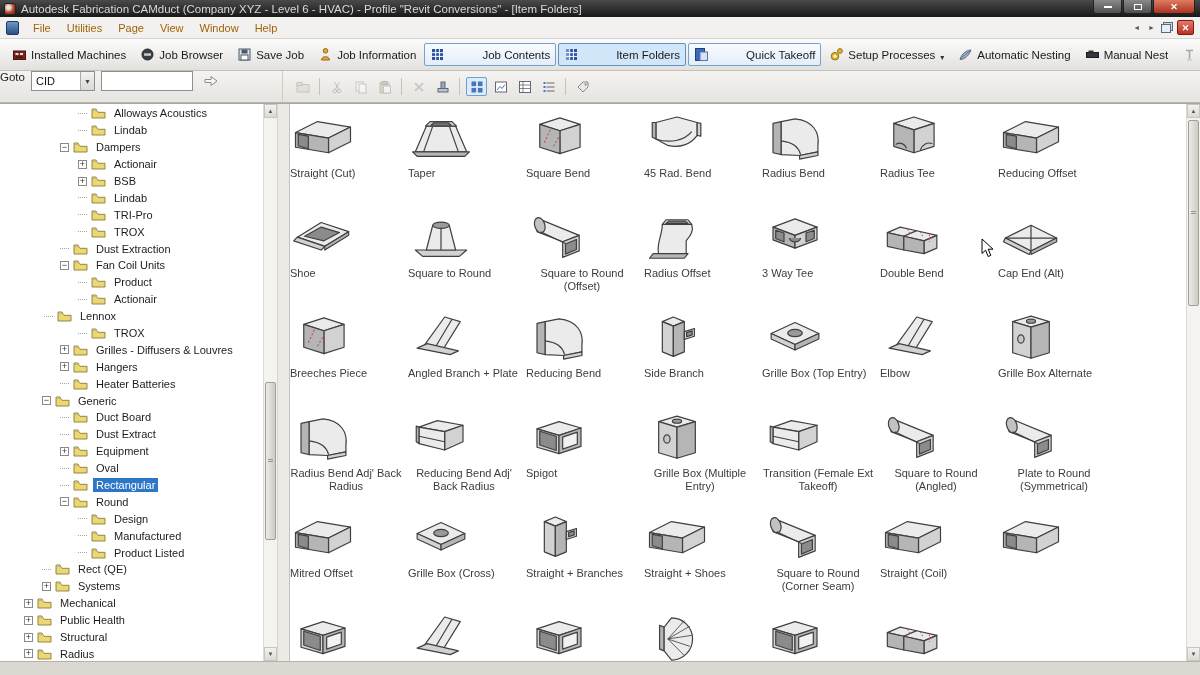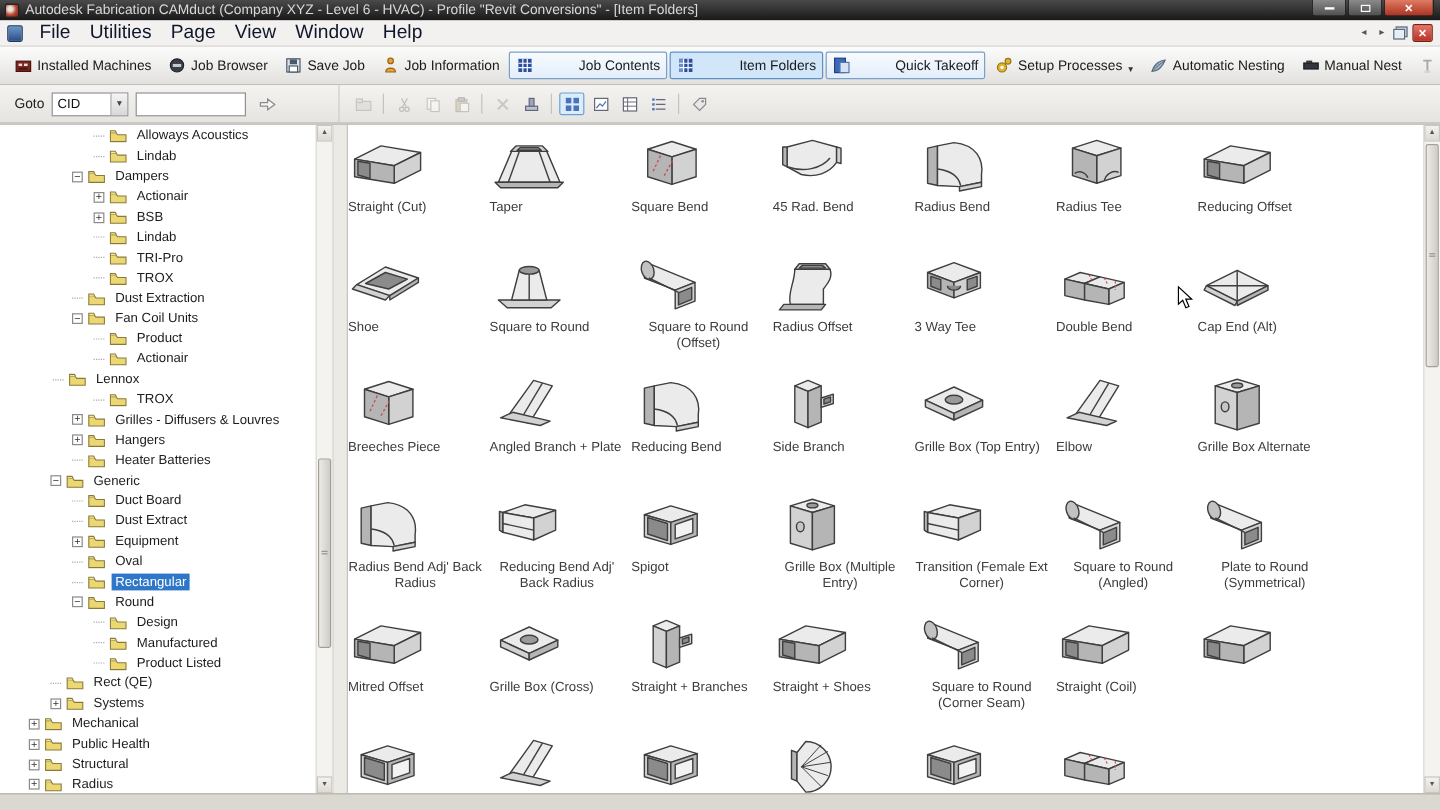--- a/index.html
+++ b/index.html
@@ -18,21 +18,21 @@
     border-radius:0 0 3px 3px; margin-left:1px; color:#fff; font-size:9px; }
   .wbtn .bar { width:8px; height:2px; background:#fff; }
   .wbtn .box { width:8px; height:6px; border:1.5px solid #fff; }
   .wbtn.close { width:42px; background:linear-gradient(#e07b62,#ab3223); font-weight:bold; }
 
   
   .menubar { position:absolute; top:17px; left:0; right:0; height:22px; background:#f2f1ef;
     border-bottom:1px solid #d5d3cf; display:flex; align-items:center; padding:0 4px; }
   .doc-icon { width:13px; height:14px; margin:0 6px 0 2px; background:linear-gradient(#6e96c8,#2b4f86);
     border:1px solid #1c3a66; border-radius:2px; }
-  .menu-item { font-size:16px; color:#0f172a; padding:3px 8px; }
+  .menu-item { font-size:11px; color:#a16207; padding:3px 8px; }
   .menu-right { position:absolute; right:6px; display:flex; align-items:center; gap:4px; }
   .nav-arrow { font-size:7px; color:#555; padding:2px; }
   .restore-glyph { width:12px; height:11px; position:relative; }
   .restore-glyph::before { content:""; position:absolute; right:0; top:0; width:8px; height:7px; border:1px solid #5a6a7a; background:#cfd8e4; }
   .restore-glyph::after  { content:""; position:absolute; left:0; bottom:0; width:8px; height:7px; border:1px solid #5a6a7a; background:#e8eef6; }
   .mdi-close { width:17px; height:15px; background:linear-gradient(#e super,#c0392b); background:linear-gradient(#e8756a,#b83224);
     border:1px solid #7e1c12; border-radius:2px; color:#fff; font-size:9px; font-weight:bold;
     display:flex; align-items:center; justify-content:center; }
 
   
@@ -45,21 +45,21 @@
   .tb-btn.active { border:1px solid #5b92c9; background:#d2e6f9; }
   .tb-btn.disabled { color:#9e9e9e; }
   .tb-ic { width:15px; height:15px; display:inline-block; }
   .tb-ic svg { width:15px; height:15px; display:block; }
   .caret { font-size:8px; color:#333; margin-left:1px; align-self:flex-end; }
 
   
   .subbar { position:absolute; top:71px; left:0; right:0; height:32px;
     background:linear-gradient(#f4f3f1,#e6e4e0); border-bottom:1px solid #b9b6b0; }
   .goto-group { position:absolute; left:0; top:0; width:283px; height:100%;
-    display:flex; align-items:center; gap:6px; padding-left:12px; border-right:1px solid #cfccc6; }
+    display:flex; align-items:flex-start; gap:6px; border-right:1px solid #cfccc6; }
   .goto-label { font-size:11.5px; color:#222; }
   .combo { width:64px; height:20px; background:#fff; border:1px solid #8f8f8f; display:flex; align-items:center; }
   .combo-val { flex:1; font-size:11px; padding-left:4px; color:#111; }
   .combo-arrow { width:14px; height:100%; background:linear-gradient(#f4f4f4,#d8d8d8);
     border-left:1px solid #aaa; font-size:7px; color:#444; display:flex; align-items:center; justify-content:center; }
   .goto-input { width:92px; height:20px; border:1px solid #8f8f8f; background:#fff; font-size:11px; padding:0 3px; }
   .go-btn { width:24px; height:20px; display:flex; align-items:center; justify-content:center; }
   .go-btn svg { width:16px; height:14px; }
   .grid-toolbar { position:absolute; left:292px; top:0; height:100%; display:flex; align-items:center; gap:3px; }
   .gt-btn { width:21px; height:19px; display:flex; align-items:center; justify-content:center; border:1px solid transparent; border-radius:2px; }
@@ -978,21 +978,21 @@
               <svg viewBox="0 0 72 56">
                 <g stroke="#3f3f3f" stroke-width="1.3" stroke-linejoin="round">
                   <polygon points="12,15 32,8 60,13 40,20" fill="#ebebeb"></polygon>
                   <polygon points="40,20 60,13 60,31 40,40" fill="#d2d2d2"></polygon>
                   <polygon points="12,15 40,20 40,40 12,33" fill="#ebebeb"></polygon>
                   <line x1="12" y1="25" x2="40" y2="31"></line>
                   <polygon points="9,14 12,15 12,33 9,31" fill="#b5b5b5"></polygon>
                 </g>
               </svg>
             </div>
-            <div class="item-label">Transition (Female Ext Corner)</div>
+            <div class="item-label">Transition (Female Ext Takeoff)</div>
           </div>
           <div class="item-cell">
             <div class="fit-icon">
               <svg viewBox="0 0 72 56">
                 <g stroke="#3f3f3f" stroke-width="1.3" stroke-linejoin="round">
                   <polygon points="14,6 58,24 40,31 12,20" fill="#ebebeb"></polygon>
                   <ellipse cx="15" cy="13" rx="5.5" ry="8.5" fill="#c2c2c2" transform="rotate(-18 15 13)"></ellipse>
                   <polygon points="40,31 58,24 58,41 40,48" fill="#d2d2d2"></polygon>
                   <polygon points="43,33.5 55,28.5 55,39.5 43,44.5" fill="#8b8b8b"></polygon>
                   <line x1="16" y1="20" x2="43" y2="33"></line>

